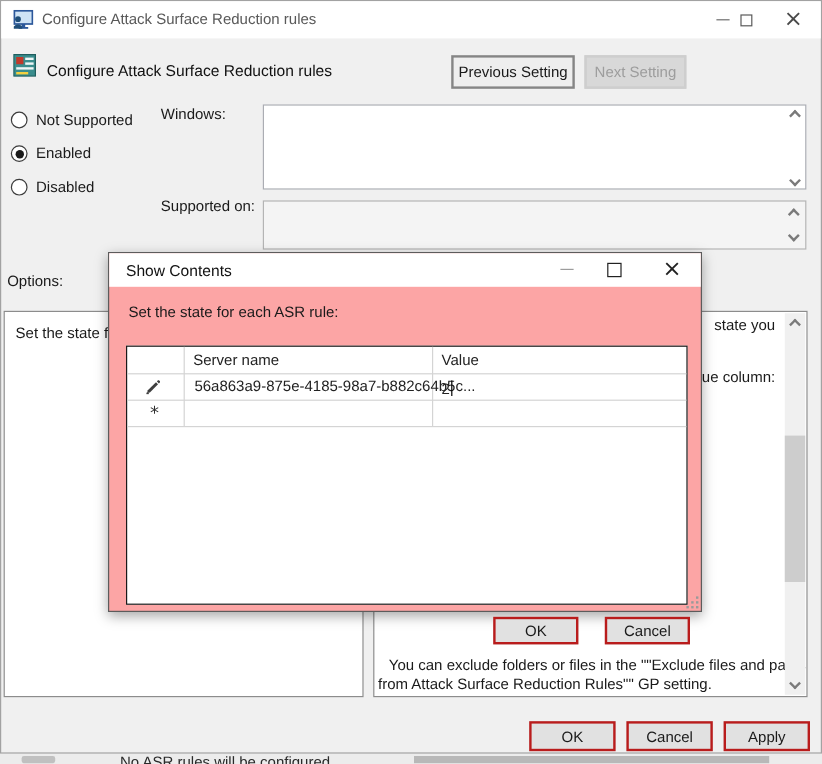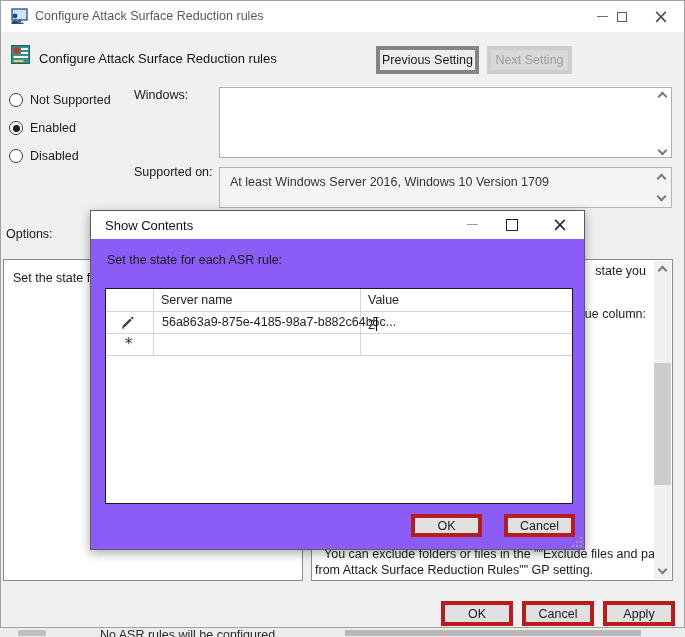--- a/index.html
+++ b/index.html
@@ -10,21 +10,21 @@
   
   .main-window{left:0;top:0;width:685px;height:628px;background:#f0f0f0;border:1px solid #a2a2a2;z-index:1;}
   .titlebar{left:0;top:0;width:683px;height:31px;background:#ffffff;}
   .titlebar-text{left:34px;top:8px;font-size:12.5px;color:#595959;}
   .capbtn{width:30px;height:31px;top:0;display:flex;align-items:center;justify-content:center;cursor:default;}
   .dash{width:11px;height:1px;background:#6e6e6e;}
   .sq{width:10px;height:10px;border:1px solid #5a5a5a;}
   .xglyph{font-size:19px;line-height:19px;color:#4a4a4a;font-family:"DejaVu Sans",sans-serif;}
   
   .hdr-title{left:38px;top:50px;font-size:13px;color:#111;}
-  .btn{background:#e1e1e1;border:4px solid #b91c1c;font-family:"Liberation Sans",sans-serif;
+  .btn{background:#e1e1e1;border:2px solid #b91c1c;font-family:"Liberation Sans",sans-serif;
        font-size:12.5px;color:#1a1a1a;display:flex;align-items:center;justify-content:center;padding:0;}
   .btn-prev{left:375px;top:45px;width:103px;height:28px;background:#eeeeee;border-color:#858585;}
   .btn-next{left:486px;top:45px;width:85px;height:28px;background:#d8d8d8;border-color:#cecece;color:#9d9d9d;}
   
   .radio-row{left:8px;height:16px;display:flex;align-items:center;gap:7px;}
   .radio{width:14px;height:14px;border:1px solid #3c3c3c;border-radius:50%;background:#fff;
          display:flex;align-items:center;justify-content:center;flex:0 0 auto;}
   .radio .dot{width:7px;height:7px;border-radius:50%;background:#1a1a1a;display:none;}
   .radio.sel .dot{display:block;}
   .radio-label{font-size:12.5px;}
@@ -40,21 +40,21 @@
   
   .panel{background:#ffffff;border:1px solid #8c8c8c;}
   .left-panel{left:2px;top:258px;width:300px;height:322px;}
   .right-panel{left:310px;top:258px;width:362px;height:322px;}
   .frag{font-size:12.5px;color:#1a1a1a;white-space:nowrap;}
   .scrollbar{right:1px;top:1px;width:17px;height:318px;background:#f0f0f0;}
   .sb-thumb{left:0;top:102px;width:17px;height:122px;background:#cdcdcd;}
   
   .btn-footer{width:72px;height:25px;top:600px;}
   
-  .modal{left:90px;top:210px;width:495px;height:340px;background:#8b5cf6;border:1px solid #5c5c5c;
+  .modal{left:90px;top:210px;width:495px;height:300px;background:#fca5a5;border:1px solid #5c5c5c;
          box-shadow:0 3px 10px rgba(0,0,0,0.35);z-index:10;}
   .modal-titlebar{left:0;top:0;width:493px;height:28px;background:#ffffff;}
   .modal-title{left:14px;top:7px;font-size:13px;color:#111;}
   .mcap{width:26px;height:27px;top:0;display:flex;align-items:center;justify-content:center;}
   .modal-instr{left:16px;top:42px;font-size:12.5px;}
   .grid{left:14px;top:77px;width:468px;height:216px;background:#fff;border:1px solid #1a1a1a;}
   .gline-h{left:0;width:466px;height:1px;background:#d4d4d4;}
   .gline-v{top:0;width:1px;height:66px;background:#d4d4d4;}
   .gcell{font-size:12.5px;color:#222;white-space:nowrap;}
   .caret{display:inline-block;width:1px;height:13px;background:#000;margin-left:1px;vertical-align:-2px;}
@@ -128,21 +128,20 @@
       <span class="radio-label">Disabled</span>
     </div>
 
     <div class="abs fld-label" style="left:133px;top:87px">Windows:</div>
     <textarea class="abs comment-box" style=""></textarea>
     <div class="abs chev up" style="left:658px;top:92px"></div>
     <div class="abs chev down" style="left:658px;top:146px"></div>
 
     <div class="abs fld-label" style="left:133px;top:164px">Supported on:</div>
     <div class="abs supported-box">
-      <div class="abs supported-text">At least Windows Server 2016, Windows 10 Version 1709</div>
       <div class="abs chev up" style="right:6px;top:7px"></div>
       <div class="abs chev down" style="right:6px;bottom:7px"></div>
     </div>
 
     <div class="abs fld-label" style="left:5px;top:226px">Options:</div>
 
     <div class="abs panel left-panel">
       <div class="abs frag" style="left:9px;top:11px">Set the state for</div>
     </div>
 

